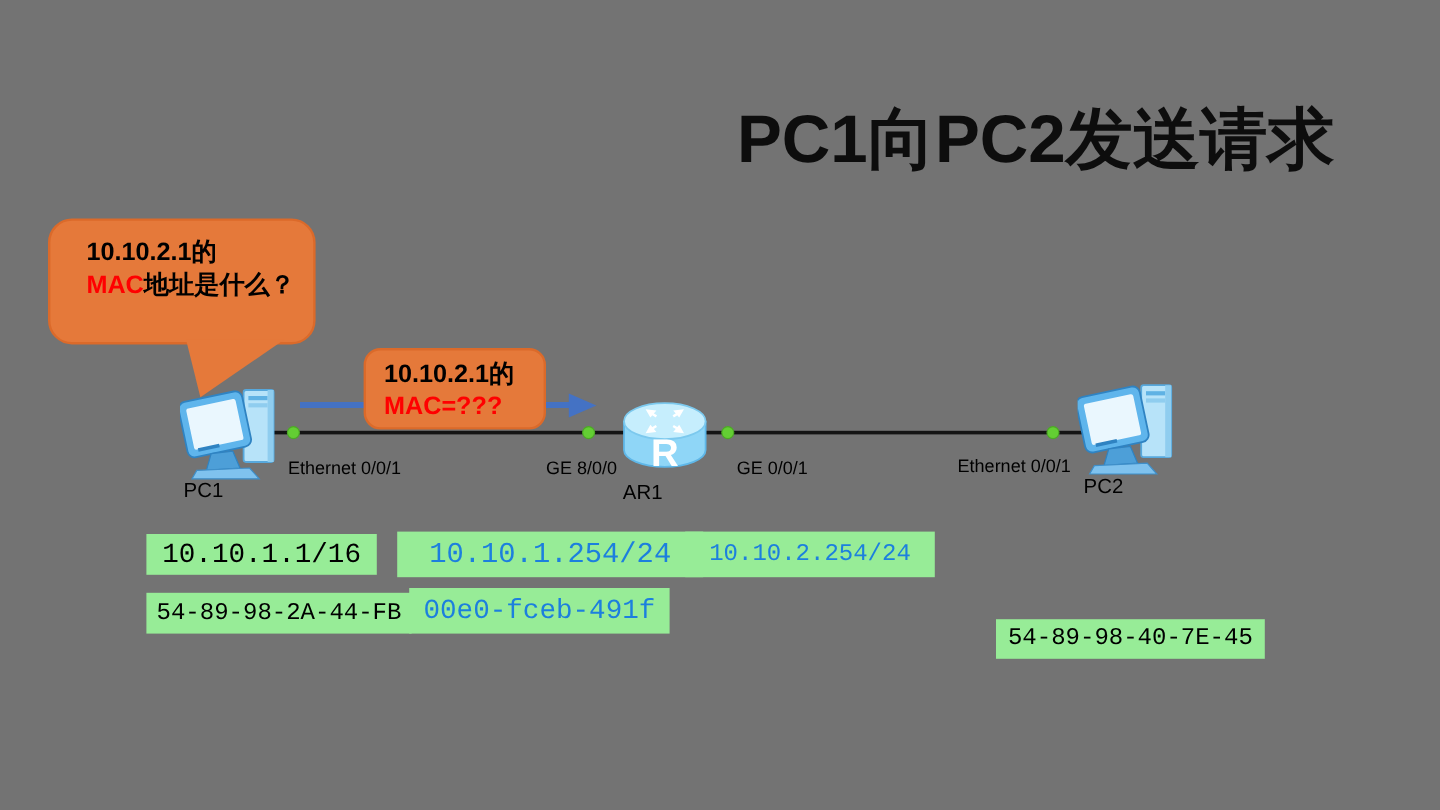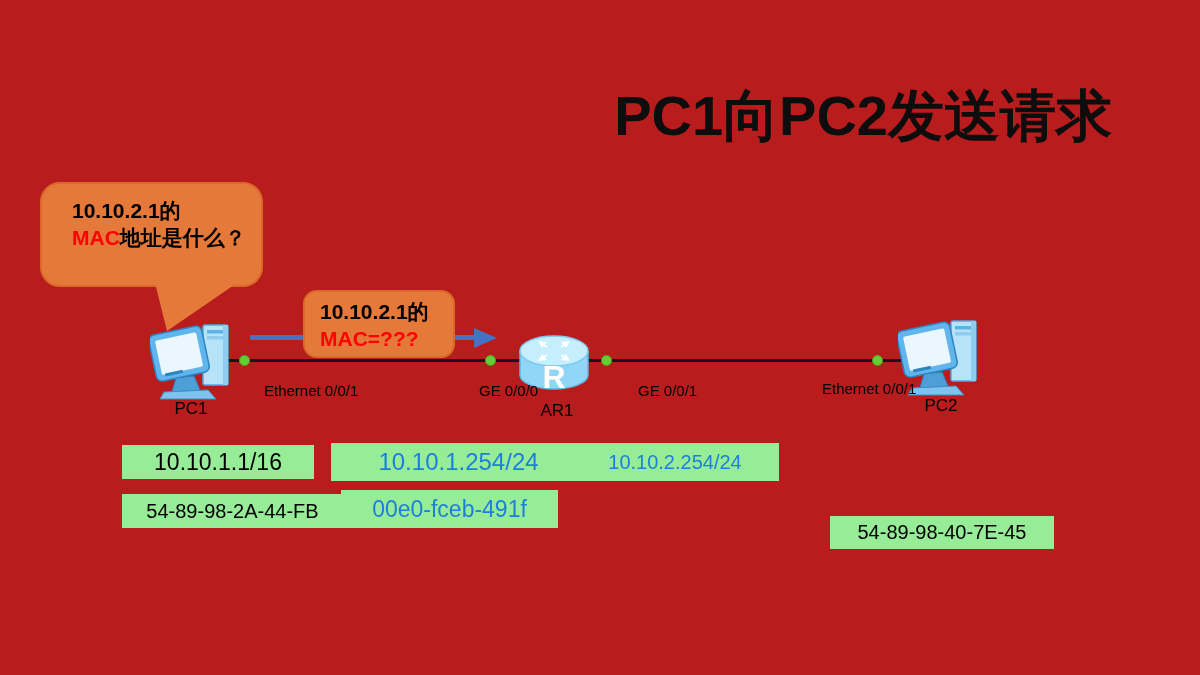--- a/index.html
+++ b/index.html
@@ -1,17 +1,17 @@
 <!DOCTYPE html>
 <html><head>
 <meta charset="utf-8">
 <style>
   html,body{margin:0;padding:0;background:#ffffff;}
   .slide{
-    position:relative;width:1200px;height:675px;background:#b91c1c;
+    position:relative;width:1200px;height:675px;background:#737373;
     overflow:hidden;font-family:"Liberation Sans",sans-serif;
   }
   .title{
     position:absolute;left:590px;top:84px;width:522px;margin:0;
     text-align:right;font-size:56px;line-height:1.15;font-weight:900;
     color:#0d0d0d;white-space:nowrap;
   }
   
   .bubble{
     position:absolute;left:40px;top:182px;width:223px;height:105px;
@@ -30,26 +30,26 @@
   }
   
   .arrow-shaft{position:absolute;left:250px;top:335px;width:226px;height:5px;background:#4472C4;z-index:3;}
   .arrow-head{position:absolute;left:474px;top:327.5px;width:0;height:0;z-index:3;
     border-left:23px solid #4472C4;border-top:10px solid transparent;border-bottom:10px solid transparent;}
   
   .link-line{position:absolute;left:214px;top:359px;width:692px;height:3px;background:#141414;z-index:1;}
   .dot{position:absolute;top:354.5px;width:11px;height:11px;border-radius:50%;
     background:#63CE33;border:1px solid #4CA826;box-sizing:border-box;z-index:2;}
   .icon{position:absolute;z-index:2;}
-  .if-label{position:absolute;font-size:15px;color:#000;white-space:nowrap;z-index:2;margin-left:24px;}
-  .dev-label{position:absolute;font-size:17px;color:#000;width:76px;text-align:center;z-index:2;}
+  .if-label{position:absolute;font-size:15px;color:#000;white-space:nowrap;z-index:2;}
+  .dev-label{position:absolute;font-size:17px;color:#000;width:76px;text-align:left;z-index:2;}
   
   .tag{
     position:absolute;display:flex;align-items:center;justify-content:center;
-    background:#97EC97;font-family:Liberation Sans, sans-serif;white-space:nowrap;z-index:2;
+    background:#97EC97;font-family:Liberation Mono, monospace;white-space:nowrap;z-index:2;
   }
   .tag.black{color:#000000;}
   .tag.blue{color:#1C7FDE;}
   #tag-pc1-ip {left:122px;top:445px;width:192px;height:34px;font-size:23px;}
   #tag-ar1-ge0{left:331px;top:443px;width:255px;height:38px;font-size:24px;}
   #tag-ar1-ge1{left:571px;top:443px;width:208px;height:38px;font-size:20px;}
   #tag-pc2-ip {left:851px;top:454px;width:184px;height:34px;font-size:23px;}
   #tag-pc1-mac{left:122px;top:494px;width:221px;height:34px;font-size:20px;}
   #tag-ar1-mac{left:329px;top:490px;width:217px;height:38px;font-size:23px;margin-left:12px;}
   #tag-pc2-mac{left:830px;top:516px;width:224px;height:33px;font-size:20px;}
@@ -131,21 +131,21 @@
       <rect x="9" y="16" width="42" height="35" rx="2" fill="#EAF7FE"></rect>
       <rect x="12" y="50" width="18" height="3" fill="#2F83C2"></rect>
     </g>
     <g>
       <path d="M26 58 L44 56 L50 70 L22 72 Z" fill="#4D9FD8" stroke="#2F83C2" stroke-width="1"></path>
       <path d="M14 72 L58 70 L66 79 L10 79 Z" fill="#7FC2EE" stroke="#3F8FC9" stroke-width="1"></path>
     </g>
   </svg>
 
   <span class="if-label" style="left:240px;top:382px">Ethernet 0/0/1</span>
-  <span class="if-label" style="left:455px;top:382px">GE 0/0/0</span>
+  <span class="if-label" style="left:455px;top:382px">GE 8/0/0</span>
   <span class="if-label" style="left:614px;top:382px">GE 0/0/1</span>
   <span class="if-label" style="left:798px;top:380px">Ethernet 0/0/1</span>
 
   <span class="dev-label" style="left:153px;top:399px">PC1</span>
   <span class="dev-label" style="left:519px;top:401px">AR1</span>
   <span class="dev-label" style="left:903px;top:396px">PC2</span>
 
   <div class="tag black" id="tag-pc1-ip">10.10.1.1/16</div>
   <div class="tag blue" id="tag-ar1-ge0">10.10.1.254/24</div>
   <div class="tag blue" id="tag-ar1-ge1">10.10.2.254/24</div>

